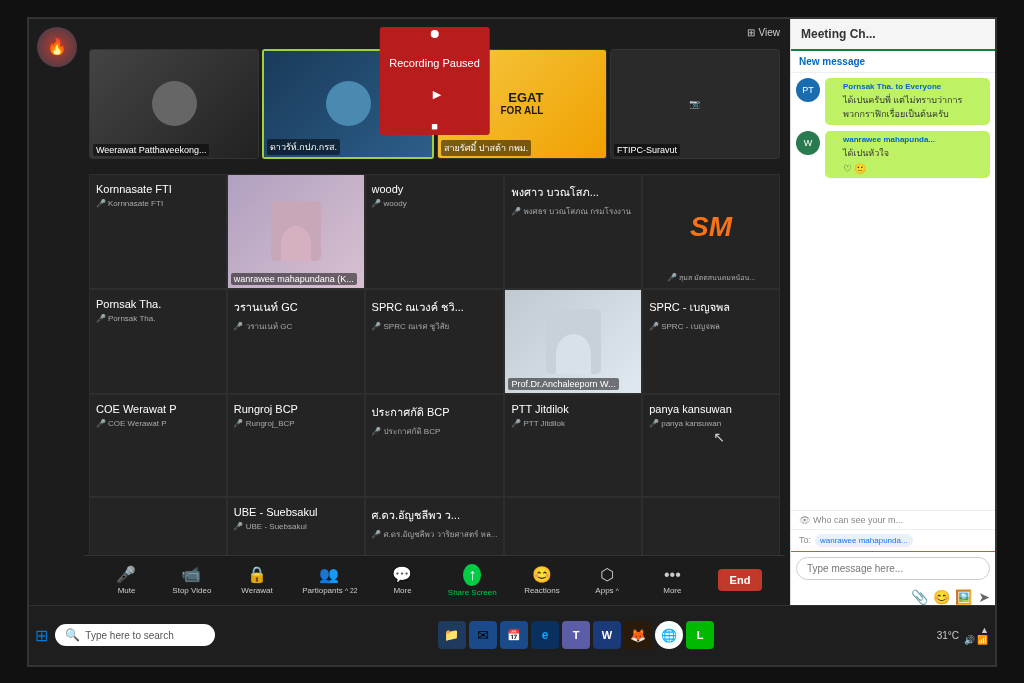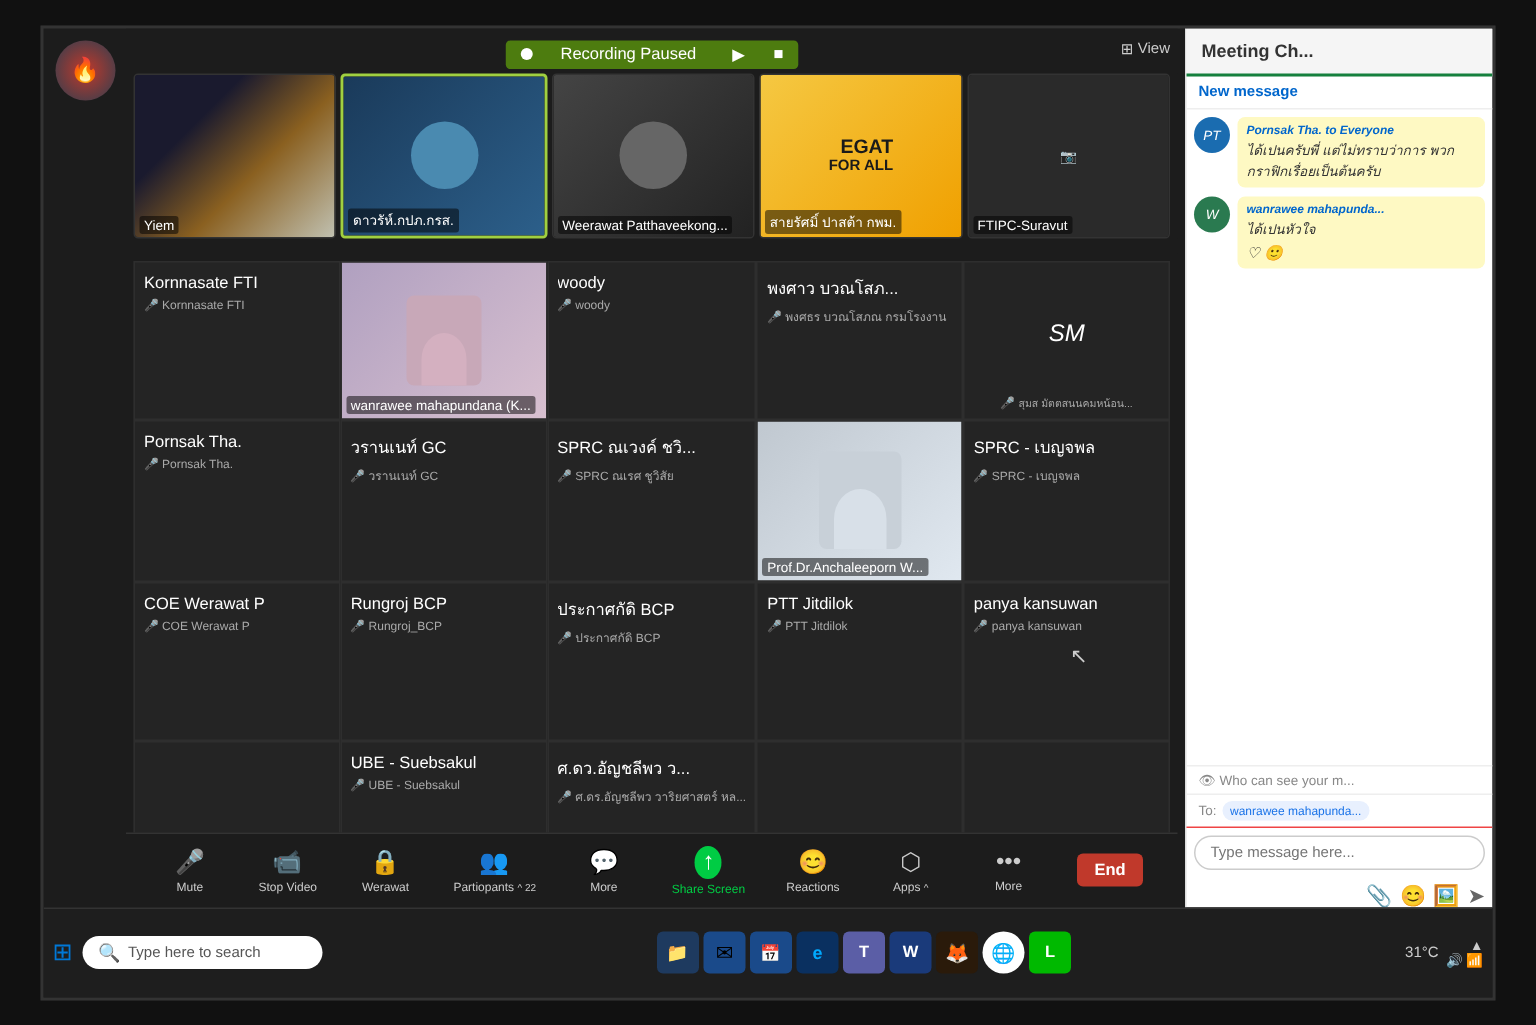--- a/index.html
+++ b/index.html
@@ -61,29 +61,30 @@
       background: #1c1c1c;
       overflow: hidden;
     }
 
     
     .recording-banner {
       position: absolute;
       top: 8px;
       left: 50%;
       transform: translateX(-50%);
-      background: #4d7c0f;
+      background: #b91c1c;
       color: #fff;
       font-size: 11px;
       padding: 3px 10px;
       border-radius: 3px;
       display: flex;
       align-items: center;
       gap: 19px;
       z-index: 20;
+      flex-direction: column;
     }
     .rec-dot {
       width: 8px;
       height: 8px;
       background: #fff;
       border-radius: 50%;
     }
 
     
     .view-btn {
@@ -214,23 +215,23 @@
       left: 3px;
       color: #fff;
       font-size: 9px;
       background: rgba(0,0,0,0.5);
       padding: 1px 3px;
       border-radius: 2px;
     }
 
     
     .sm-logo {
-      color: #ffffff;
-      font-size: 16px;
-      font-weight: 400;
+      color: #f97316;
+      font-size: 28px;
+      font-weight: 700;
       font-style: italic;
       margin: auto;
       padding: 10px;
     }
 
     
     .chat-panel {
       position: absolute;
       top: 0;
       right: 0;
@@ -265,40 +266,39 @@
       overflow-y: auto;
       padding: 5px;
       display: flex;
       flex-direction: column;
       gap: 6px;
     }
 
     .chat-message {
       display: flex;
       gap: 5px;
-      font-style: italic;
     }
 
     .chat-avatar {
       width: 24px;
       height: 24px;
       border-radius: 50%;
       background: #1a6cb0;
       color: #fff;
       font-size: 9px;
       display: flex;
       align-items: center;
       justify-content: center;
       flex-shrink: 0;
     }
 
     .chat-bubble {
-      background: #fef9c3;
+      background: #bef264;
       border-radius: 5px;
-      padding: 4px 6px;
+      padding: 4px 18px;
       font-size: 9px;
       color: #333;
       flex: 1;
     }
 
     .chat-sender {
       color: #0066cc;
       font-weight: 600;
       font-size: 8px;
       display: block;
@@ -517,35 +517,31 @@
         <span style="margin-left:5px;">▶</span>
         <span>■</span>
       </div>
 
       <div class="view-btn">
         <span>⊞</span>
         <span>View</span>
       </div>
 
       <div class="thumbnails-row">
-        <div class="thumb thumb-yiem">
-          <div style="width:100%;height:100%;background:linear-gradient(135deg,#1a1a2e 30%,#8a6020 60%,#c0c0b0 100%);"></div>
-          <span class="thumb-label">Yiem</span>
+        <div class="thumb thumb-wee">
+          <div style="width:100%;height:100%;background:linear-gradient(135deg,#444,#222);display:flex;align-items:center;justify-content:center;">
+            <div style="width:45px;height:45px;border-radius:50%;background:#666;"></div>
+          </div>
+          <span class="thumb-label">Weerawat Patthaveekong...</span>
         </div>
         <div class="thumb thumb-kp active">
           <div style="width:100%;height:100%;background:linear-gradient(135deg,#1a3a5a,#2c5f8a);display:flex;align-items:center;justify-content:center;">
             <div style="width:45px;height:45px;border-radius:50%;background:#4a8ab0;"></div>
           </div>
           <span class="thumb-label">ดาวรัห์.กปภ.กรส.</span>
-        </div>
-        <div class="thumb thumb-wee">
-          <div style="width:100%;height:100%;background:linear-gradient(135deg,#444,#222);display:flex;align-items:center;justify-content:center;">
-            <div style="width:45px;height:45px;border-radius:50%;background:#666;"></div>
-          </div>
-          <span class="thumb-label">Weerawat Patthaveekong...</span>
         </div>
         <div class="thumb thumb-egat">
           <div style="width:100%;height:100%;background:linear-gradient(135deg,#f5c842,#f0a000);display:flex;align-items:center;justify-content:center;">
             <div style="color:#1a1a1a;font-size:13px;font-weight:900;text-align:right;line-height:1.2;">
               <div>EGAT</div>
               <div style="font-size:10px;">FOR ALL</div>
             </div>
           </div>
           <span class="thumb-label">สายรัศมิ์ ปาสต้า กพม.</span>
         </div>

